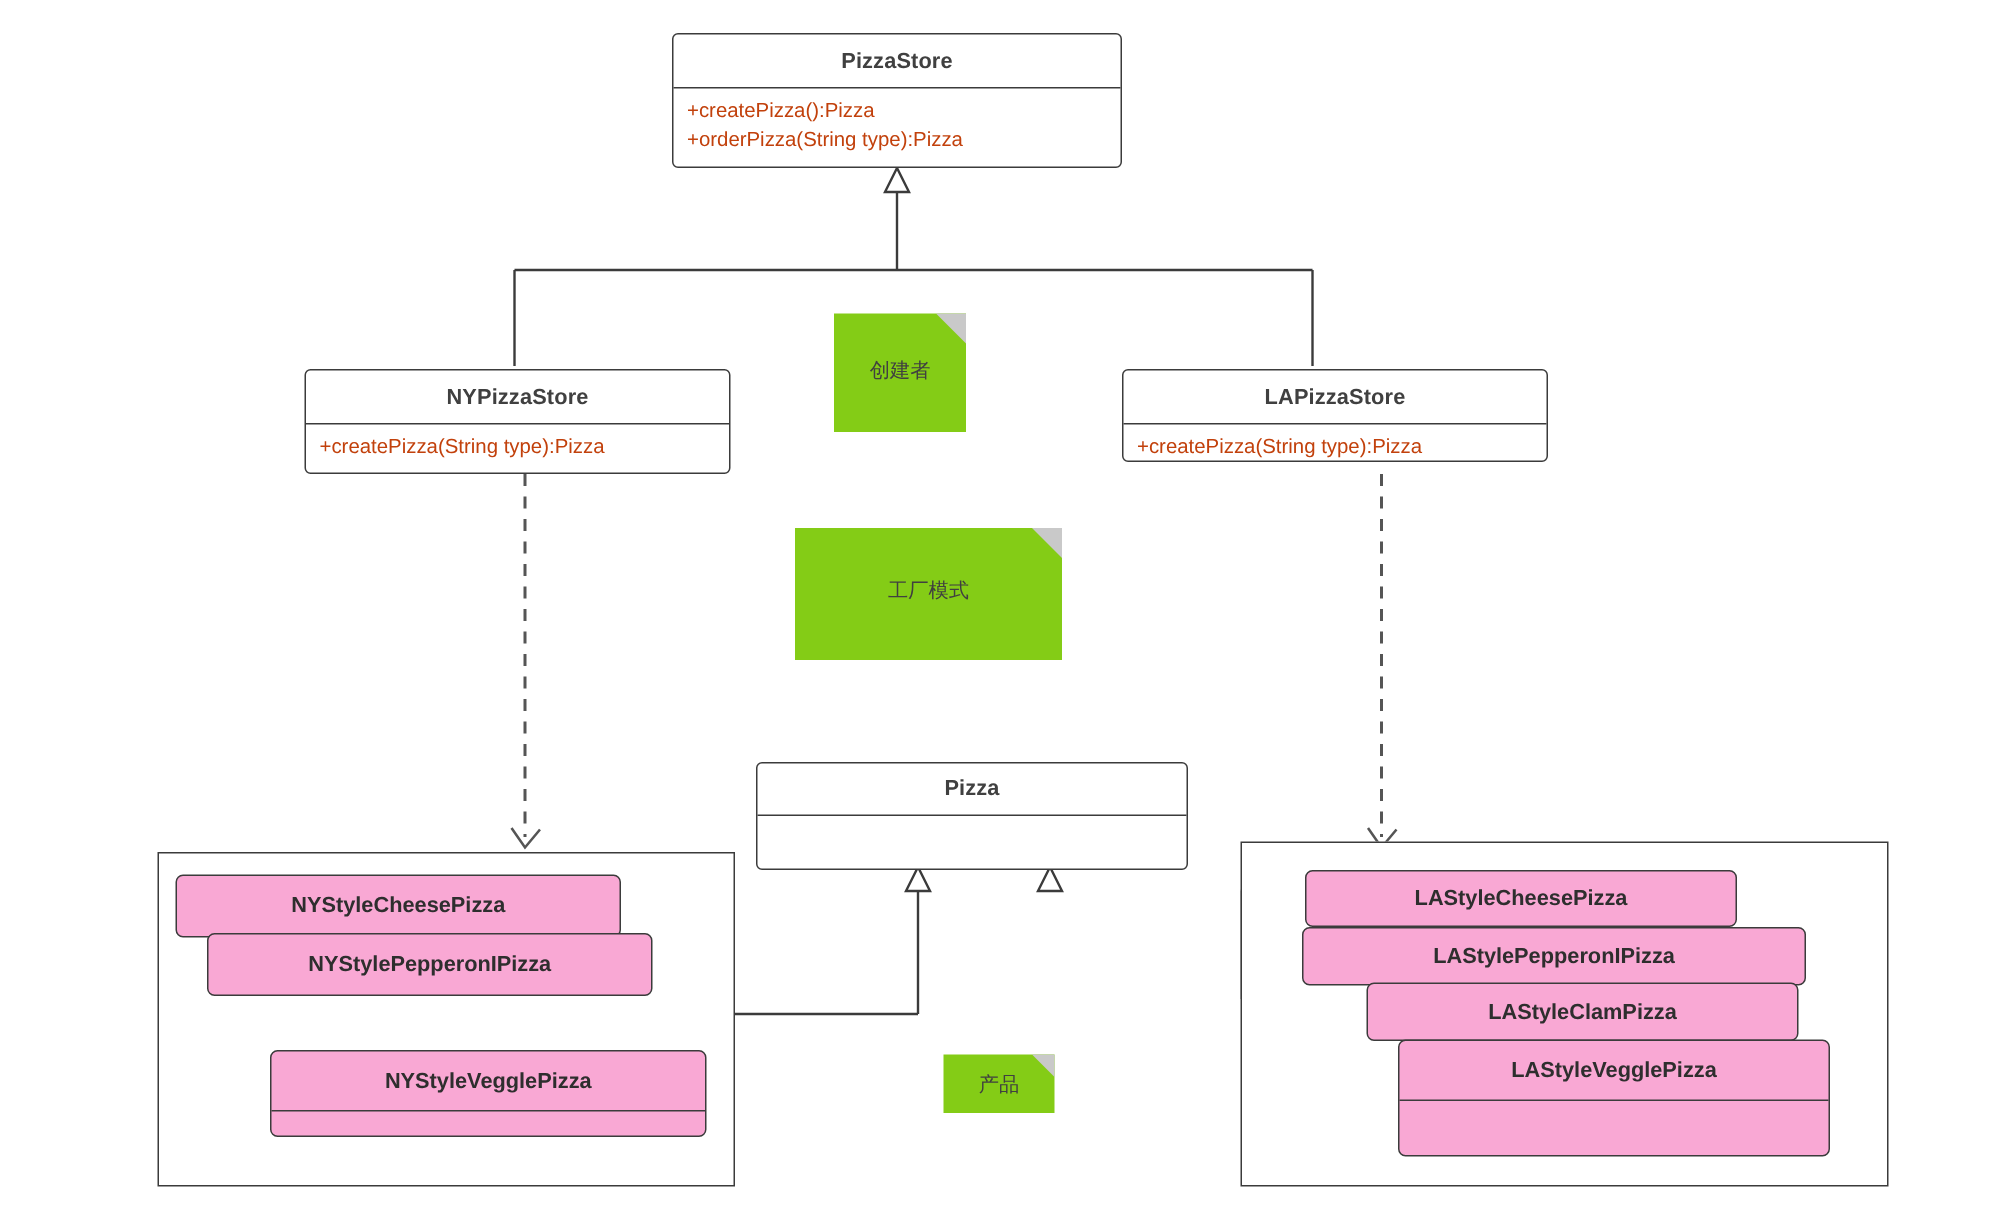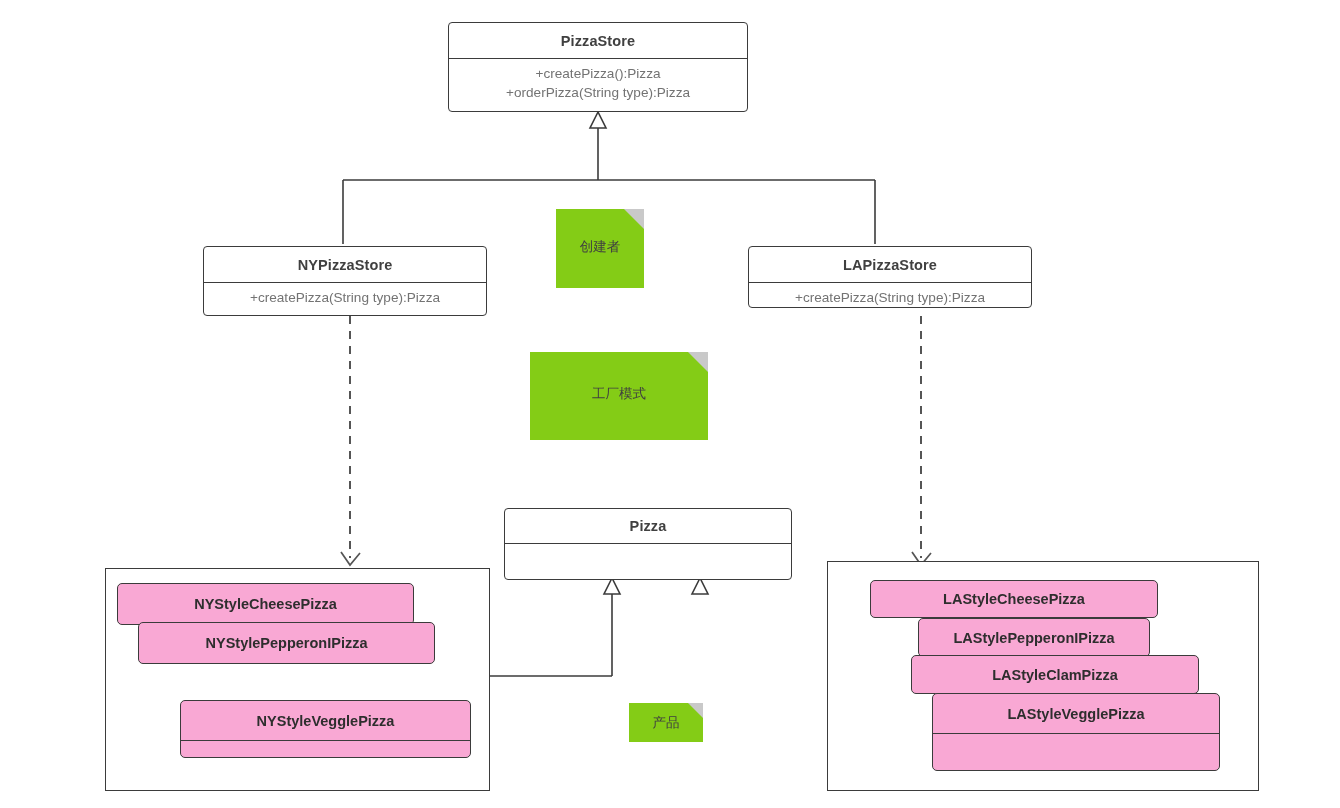--- a/index.html
+++ b/index.html
@@ -49,24 +49,23 @@
   }
   .uml-divider {
     border-top: 1.6px solid #3b3b3b;
   }
   .uml-body {
     box-sizing: border-box;
     padding: 5px 9px 6px 9px;
   }
   .uml-op {
     font-size: 13.6px;
-    color: #737373;
+    color: #c2410c;
     line-height: 1.42;
     white-space: nowrap;
-    text-align: center;
   }
 
   
   .stack-container {
     position: absolute;
     box-sizing: border-box;
     background: #ffffff;
     border: 1.5px solid #3b3b3b;
     z-index: 3;
   }
@@ -201,21 +200,21 @@
     <div class="card-title">NYStyleVegglePizza</div>
     <div style="height:32px;"></div>
   </div>
 
   <div class="stack-container" style="left:827px; top:561px; width:432px; height:230px;"></div>
 
   <div class="stack-card" style="left:870px; top:580px; width:288px; height:38px;">
     <div class="card-title">LAStyleCheesePizza</div>
   </div>
 
-  <div class="stack-card" style="left:918px; top:618px; width:232px; height:39px;">
+  <div class="stack-card" style="left:868px; top:618px; width:336px; height:39px;">
     <div class="card-title">LAStylePepperonIPizza</div>
   </div>
 
   <div class="stack-card" style="left:911px; top:655px; width:288px; height:39px;">
     <div class="card-title">LAStyleClamPizza</div>
   </div>
 
   <div class="stack-card with-body" style="left:932px; top:693px; width:288px; height:78px;">
     <div class="card-title">LAStyleVegglePizza</div>
     <div style="height:36px;"></div>

